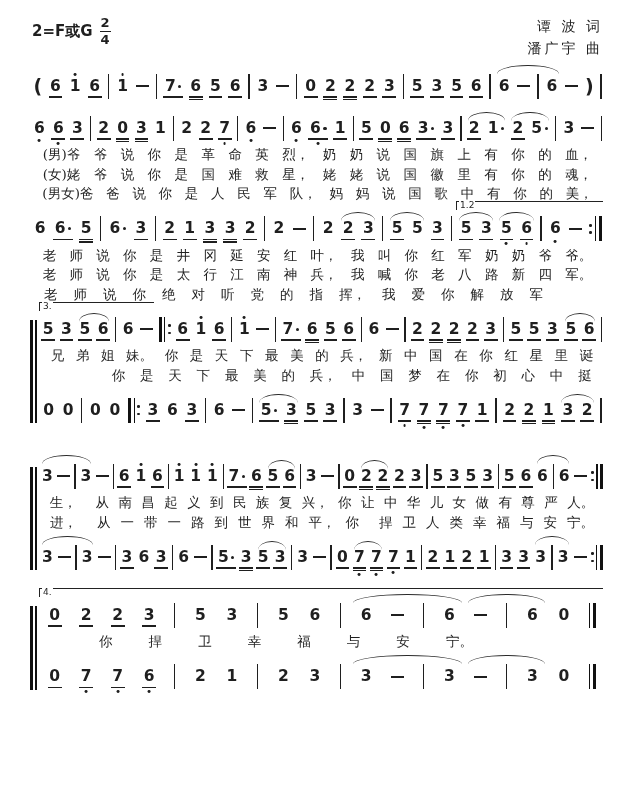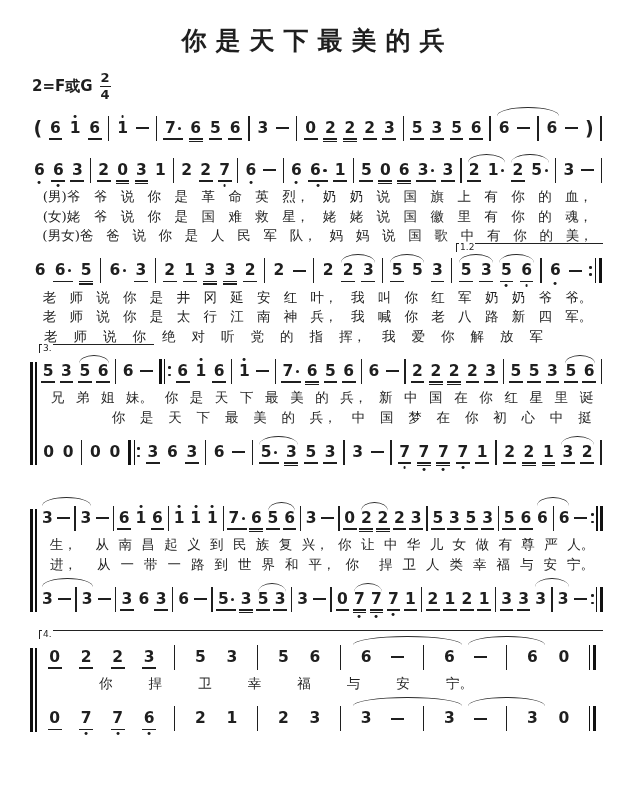--- a/index.html
+++ b/index.html
@@ -44,29 +44,32 @@
   .rdots i{display:block;width:2.7px;height:2.7px;border-radius:50%;background:#1f1f1f;}
 
   .lyr{display:flex;margin-top:4px;padding:0 6px;height:15.5px;}
   .syl{flex:1 1 auto;text-align:center;font-size:13.5px;line-height:1.15;white-space:nowrap;
        font-family:"DejaVu Serif","Liberation Serif",serif;}
 </style>
 </head>
 <body>
 
 <div class="page">
-  <h1>你是天下最美的兵</h1>
   <div class="meta">
     <div class="keysig">
       <span>2=F或G</span>
       <span class="frac">
         <b>2</b>
         <i></i>
         <b>4</b>
       </span>
+    </div>
+    <div class="credits">
+      <div>谭 波 词</div>
+      <div>潘广宇 曲</div>
     </div>
   </div>
   <div id="score">
       <div class="system" style="margin-top: 6px;">
         <div class="mline">
           <span class="cell">
             <span class="paren">(</span>
           </span>
           <span class="cell">
             <span class="note">6<span class="u" style="bottom: -3.5px;"></span></span>

